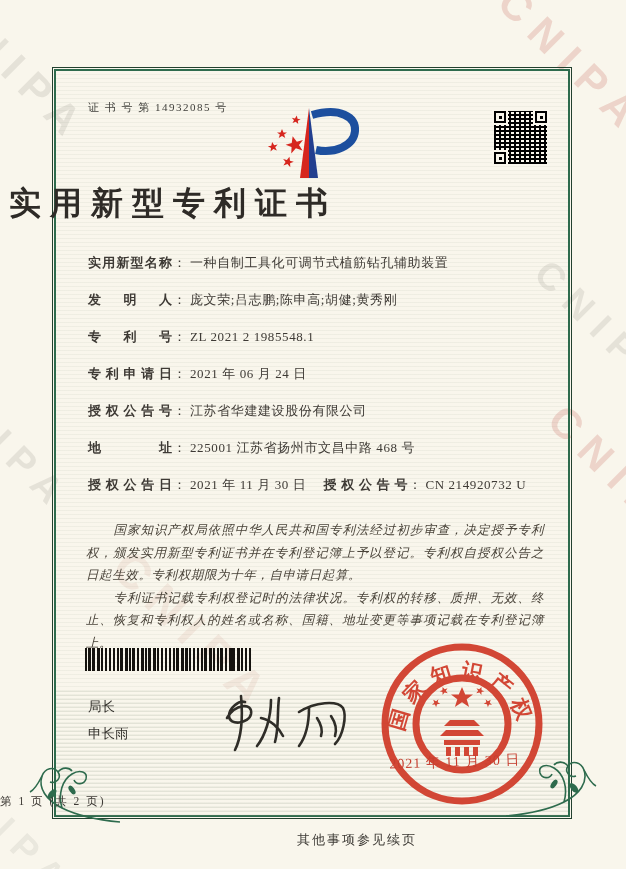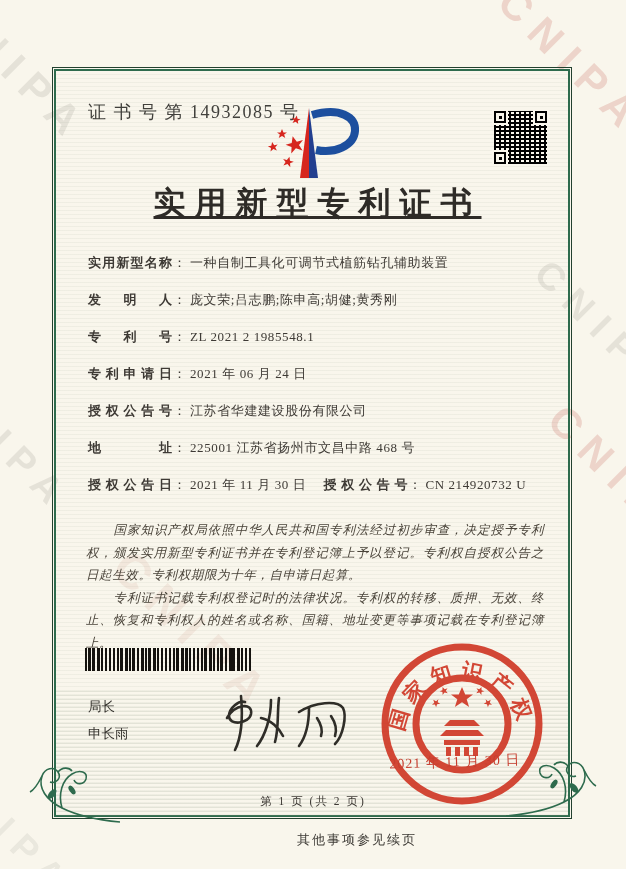--- a/index.html
+++ b/index.html
@@ -32,37 +32,37 @@
   }
   .frame-inner{
     position:absolute;inset:1px;border:2px solid #2E6B4D;
     background:repeating-linear-gradient(0deg,rgba(150,160,140,0.10) 0 1px,transparent 1px 4px);
   }
   .guilloche-band{
     position:absolute;left:56px;top:688px;width:512px;height:128px;
     background:repeating-linear-gradient(0deg,rgba(140,152,130,0.20) 0 1px,transparent 1px 4px);
   }
   
-  .cert-no{position:absolute;left:88px;top:100px;font-size:18px;letter-spacing:1.5px;color:#41403c;}
+  .cert-no{position:absolute;left:88px;top:100px;font-size:11px;letter-spacing:1.5px;color:#41403c;}
   .logo{position:absolute;left:252px;top:105px;}
   .qr{
     position:absolute;left:494px;top:111px;width:53px;height:53px;
     background:
       repeating-linear-gradient(0deg,#000 0 2px,transparent 2px 4px),
       repeating-linear-gradient(90deg,#000 0 2px,transparent 2px 5px);
   }
   .qr-finder{
     position:absolute;width:8px;height:8px;border:2.5px solid #000;background:#F9F6EC;
     box-shadow:0 0 0 2px #F9F6EC;
   }
   .qr-finder::after{content:"";position:absolute;inset:2.5px;background:#000;}
   .qr-tl{left:0;top:0;} .qr-tr{right:0;top:0;} .qr-bl{left:0;bottom:0;}
   .title{
-    position:absolute;left:0;top:182px;width:100%;text-align:center;
-    font-size:32px;font-weight:600;color:#2e2b27;letter-spacing:9px;text-indent:9px;text-decoration:underline;
+    position:absolute;left:0;top:182px;width:100%;text-align:left;
+    font-size:32px;font-weight:600;color:#2e2b27;letter-spacing:9px;text-indent:9px;
   }
   
   .fields{position:absolute;left:88px;top:254px;width:460px;font-size:13px;color:#3e3a35;}
   .field-row{height:23px;margin-bottom:14px;white-space:nowrap;}
   .f-label{
     display:inline-block;width:84px;vertical-align:top;
     text-align:justify;text-align-last:justify;font-weight:bold;-moz-text-align-last:justify;
   }
   .f-colon{display:inline-block;margin:0 4px 0 1px;}
   .f-value{letter-spacing:0.6px;}
@@ -79,21 +79,21 @@
     position:absolute;left:85px;top:648px;width:166px;height:23px;
     background:
       repeating-linear-gradient(90deg,#15130f 0 2px,transparent 2px 4px),
       repeating-linear-gradient(90deg,#15130f 0 1px,transparent 1px 7px),
       repeating-linear-gradient(90deg,transparent 0 3px,#15130f 3px 4px,transparent 4px 11px);
   }
   .sig-title{position:absolute;left:88px;top:698px;font-size:13.5px;color:#34322d;font-family:"Liberation Sans","DejaVu Sans",sans-serif;text-align:right;}
   .sig-name{position:absolute;left:88px;top:725px;font-size:13.5px;color:#34322d;font-family:"Liberation Sans","DejaVu Sans",sans-serif;}
   .signature{position:absolute;left:205px;top:684px;}
   .seal{position:absolute;left:374px;top:640px;}
-  .footer-page{position:absolute;left:0;top:794px;width:100%;text-align:center;font-size:11.5px;color:#3e3a35;letter-spacing:2px;}
+  .footer-page{position:absolute;left:0;top:794px;width:100%;font-size:11.5px;color:#3e3a35;letter-spacing:2px;}
   .footer-note{position:absolute;left:0;top:831px;width:100%;text-align:center;font-size:13px;color:#3d3a35;letter-spacing:2px;margin-left:44px;}
   .orn{position:absolute;}
   .orn-left{left:28px;top:764px;}
   .orn-right{left:503px;top:758px;transform:scaleX(-1);}
 </style>
 </head>
 <body>
 
 <div class="page">
 

